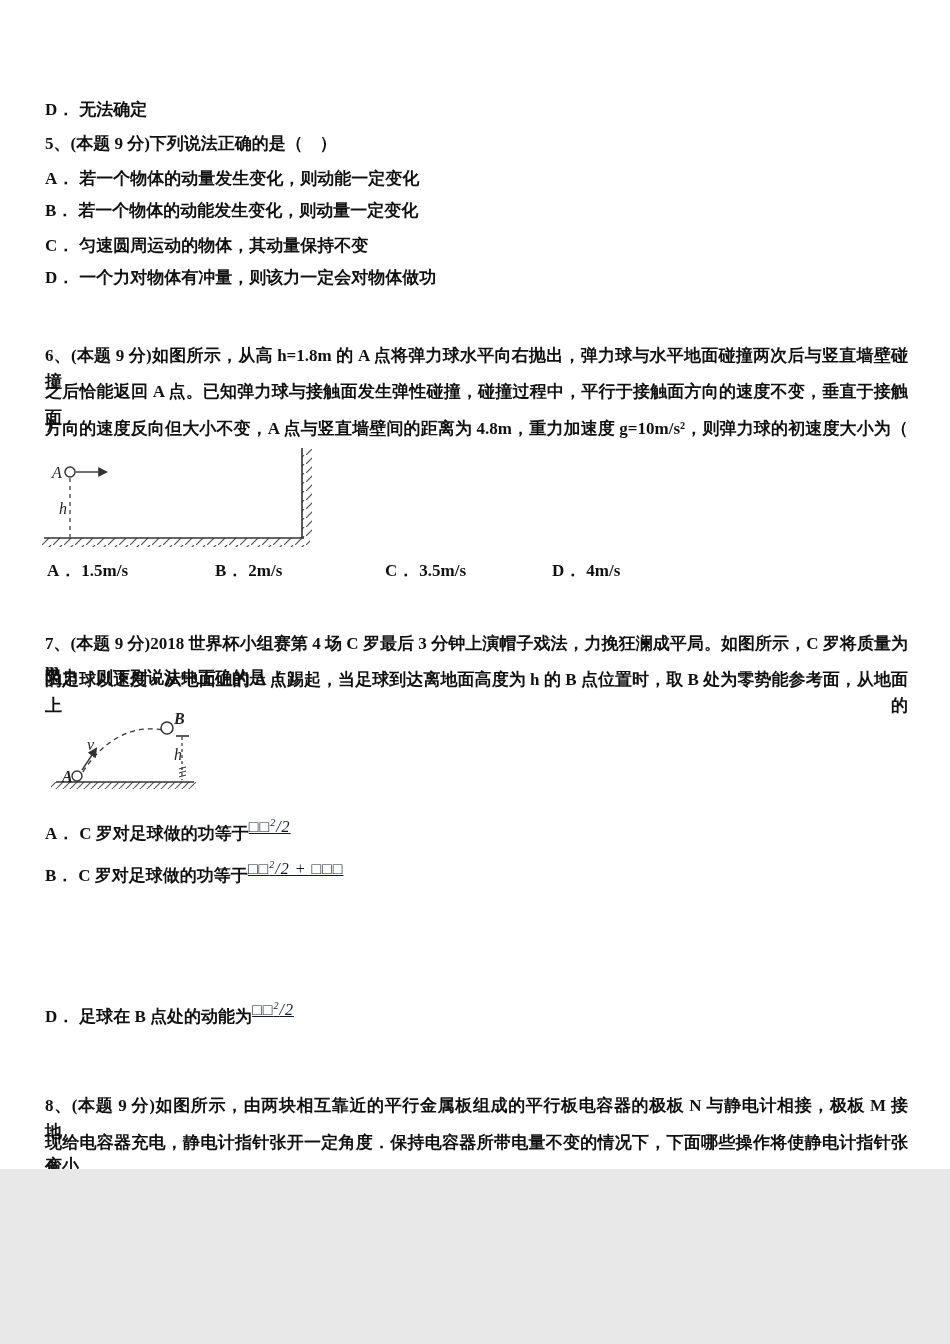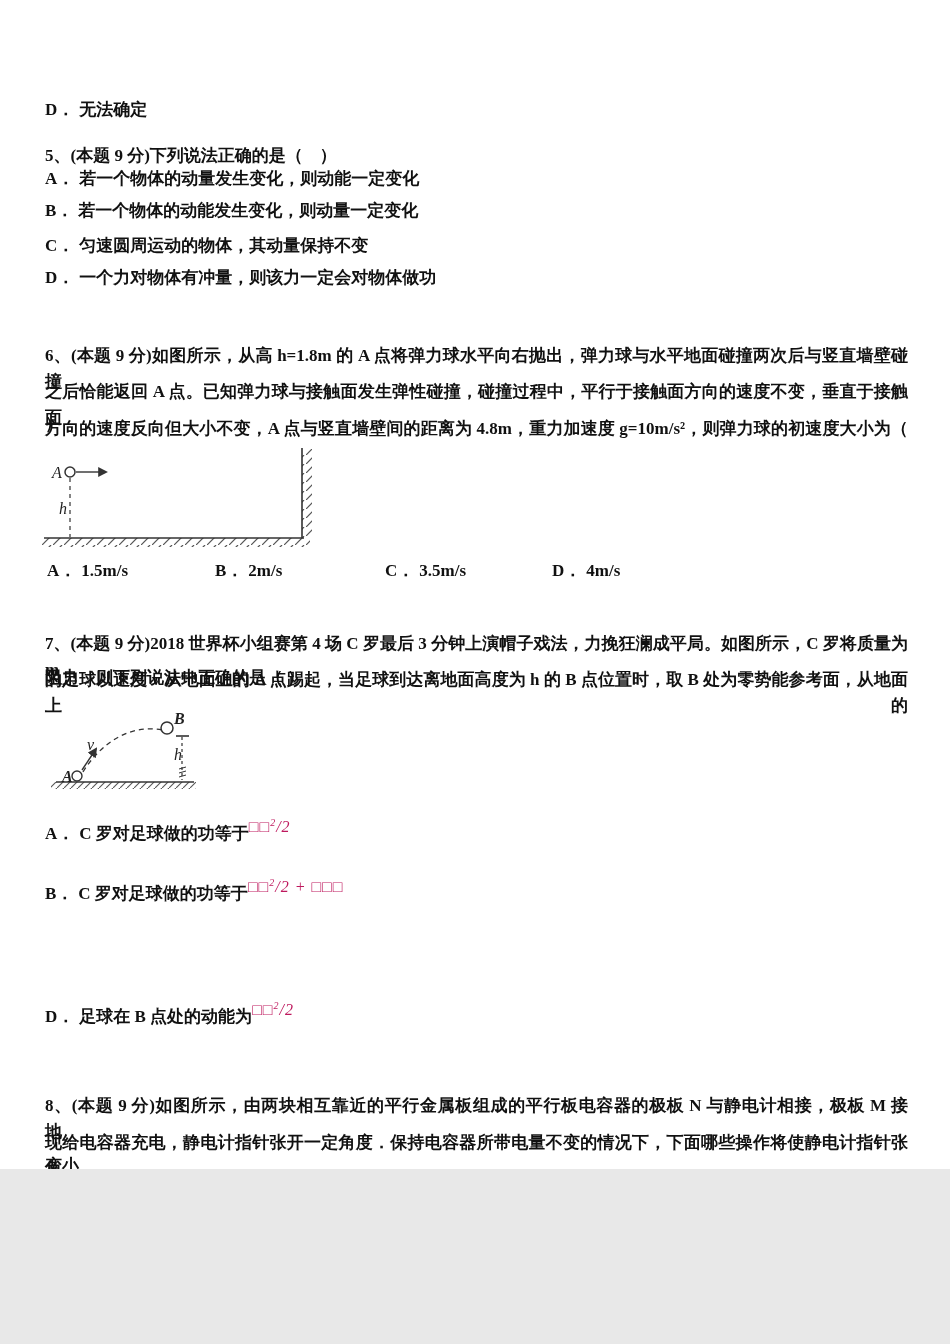--- a/index.html
+++ b/index.html
@@ -9,41 +9,41 @@
     font-family:"Liberation Serif","DejaVu Serif",serif;
     font-weight:bold; color:#111111; font-size:17px;
   }
   .line {
     position:absolute; left:45px; width:863px; height:28px;
     line-height:26px; white-space:nowrap; overflow:visible;
   }
   .just { white-space:normal; text-align:justify; text-align-last:justify;margin-top:38px; }
   .opt-label { margin-right:5px; }
   .formula {
-    font-weight:normal; color:#be185d; font-style:italic;
-    position:relative; top:-7px; font-size:16px; letter-spacing:1px;
+    font-weight:normal; color:#0f172a; font-style:italic;
+    position:relative; top:-7px; font-size:16px; letter-spacing:1px;text-decoration:underline;
   }
   .formula sup { font-size:10px; }
   .fig { position:absolute; }
   .fig text {
     font-family:"Liberation Serif","DejaVu Serif",serif;
     font-style:italic; font-size:16px; fill:#222; font-weight:normal;
   }
   .opt-col { position:absolute; top:0; }
 </style>
 </head>
 <body>
 
 <div class="page">
 
   <div class="line" style="top:97px">
     <span class="opt-label">D．</span><span>无法确定</span>
   </div>
 
-  <div class="line" style="top:143px">5、(本题 9 分)下列说法正确的是（　）</div>
+  <div class="line" style="top:131px">5、(本题 9 分)下列说法正确的是（　）</div>
   <div class="line" style="top:166px">
     <span class="opt-label">A．</span><span>若一个物体的动量发生变化，则动能一定变化</span>
   </div>
   <div class="line" style="top:198px">
     <span class="opt-label">B．</span><span>若一个物体的动能发生变化，则动量一定变化</span>
   </div>
   <div class="line" style="top:233px">
     <span class="opt-label">C．</span><span>匀速圆周运动的物体，其动量保持不变</span>
   </div>
   <div class="line" style="top:265px">
@@ -108,21 +108,21 @@
     <line x1="143" y1="80" x2="150" y2="78" stroke="#333" stroke-width="1"></line>
     <text x="26" y="85" style="font-weight:bold">A</text>
     <text x="138" y="27" style="font-weight:bold">B</text>
     <text x="51" y="53">v</text>
     <text x="138" y="63">h</text>
   </svg>
 
   <div class="line" style="top:817px">
     <span class="opt-label">A．</span><span>C 罗对足球做的功等于</span><span class="formula"><span>□□</span><sup>2</sup><span>/2</span></span>
   </div>
-  <div class="line" style="top:877px">
+  <div class="line" style="top:859px">
     <span class="opt-label">B．</span><span>C 罗对足球做的功等于</span><span class="formula"><span>□□</span><sup>2</sup><span>/2 + □□□</span></span>
   </div>
   <div class="line" style="top:1000px">
     <span class="opt-label">D．</span><span>足球在 B 点处的动能为</span><span class="formula"><span>□□</span><sup>2</sup><span>/2</span></span>
   </div>
 
   <div class="line just" style="top:1055px">8、(本题 9 分)如图所示，由两块相互靠近的平行金属板组成的平行板电容器的极板 N 与静电计相接，极板 M 接地．</div>
   <div class="line just" style="top:1092px">现给电容器充电，静电计指针张开一定角度．保持电容器所带电量不变的情况下，下面哪些操作将使静电计指针张角</div>
   <div class="line" style="top:1153px">变小</div>
 

